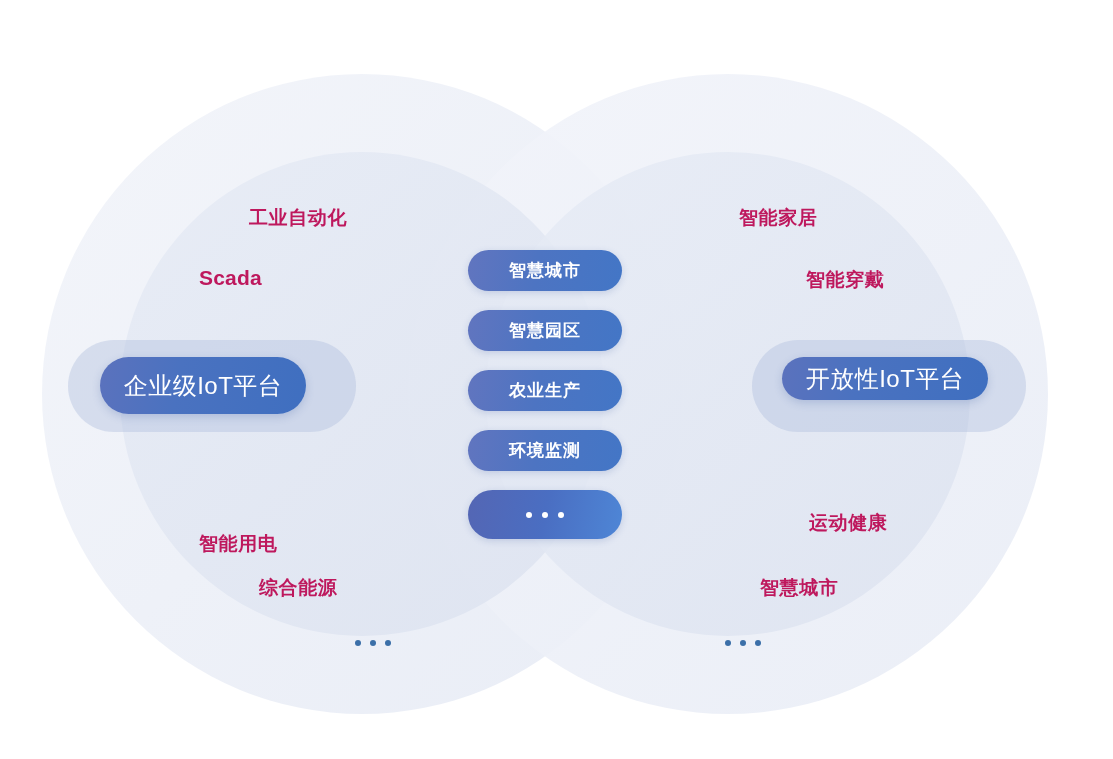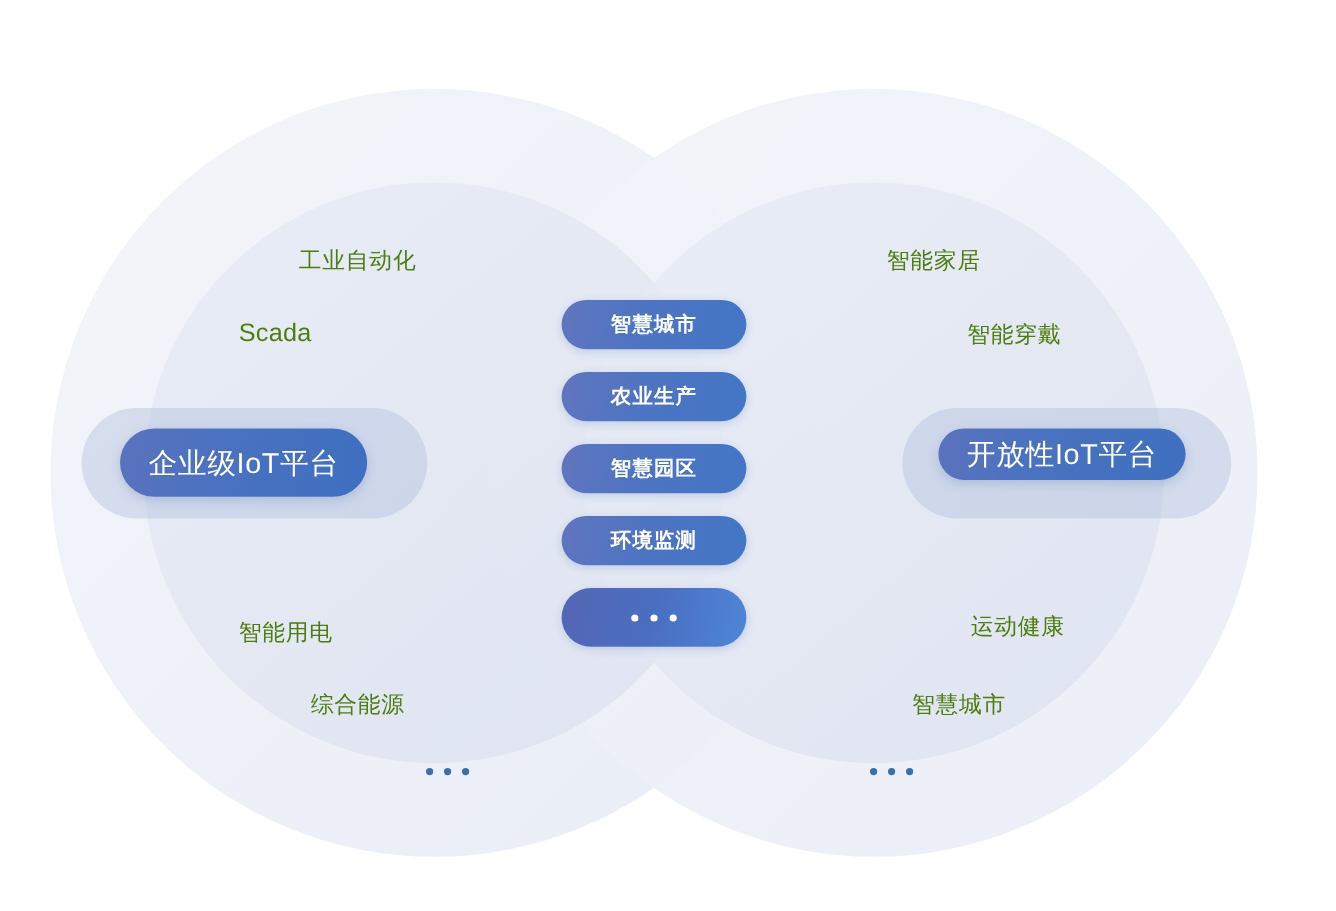--- a/index.html
+++ b/index.html
@@ -22,22 +22,22 @@
   .venn-layer {
     position: absolute;
     inset: 0;
     width: 1113px;
     height: 759px;
   }
 
   
   .cat-label {
     position: absolute;
-    color: #4d7c0f;
-    font-weight: normal;
+    color: #be185d;
+    font-weight: bold;
     font-size: 19px;
     letter-spacing: 0.6px;
     white-space: nowrap;
     line-height: 1;
   }
   .cat-label.latin {
     font-size: 21px;
     letter-spacing: 0.2px;
   }
 
@@ -156,21 +156,21 @@
 
   <div class="platform-halo" style="left:752px; top:340px; width:274px; height:92px;"></div>
   <div class="platform-pill" style="left:782px; top:357px; width:206px; height:43px;">
     <span>开放性IoT平台</span>
   </div>
 
   <div class="cat-label" style="left:249px; top:208px;">工业自动化</div>
 
   <div class="cat-label latin" style="left:199px; top:267px;">Scada</div>
 
-  <div class="cat-label" style="left:199px; top:518px;text-align:right;">智能用电</div>
+  <div class="cat-label" style="left:199px; top:534px;text-align:right;">智能用电</div>
 
   <div class="cat-label" style="left:259px; top:578px;">综合能源</div>
 
   <div class="dots-group" style="left:355px; top:640px;">
     <i></i>
       <i></i>
       <i></i>
   </div>
 
   <div class="cat-label" style="left:739px; top:208px;">智能家居</div>
@@ -187,25 +187,25 @@
       <i></i>
   </div>
 
   <div id="center-pill-stack">
 
     <div class="center-pill" style="height:41px; margin-bottom:19px;">
       <span>智慧城市</span>
     </div>
 
     <div class="center-pill" style="height:41px; margin-bottom:19px;">
+      <span>智慧园区</span>
+    </div>
+
+    <div class="center-pill" style="height:41px; margin-bottom:19px;">
       <span>农业生产</span>
-    </div>
-
-    <div class="center-pill" style="height:41px; margin-bottom:19px;">
-      <span>智慧园区</span>
     </div>
 
     <div class="center-pill" style="height:41px; margin-bottom:19px;">
       <span>环境监测</span>
     </div>
 
     <div class="center-pill tall" style="height:49px;">
       <span class="pill-dots">
         <i></i>
           <i></i>

